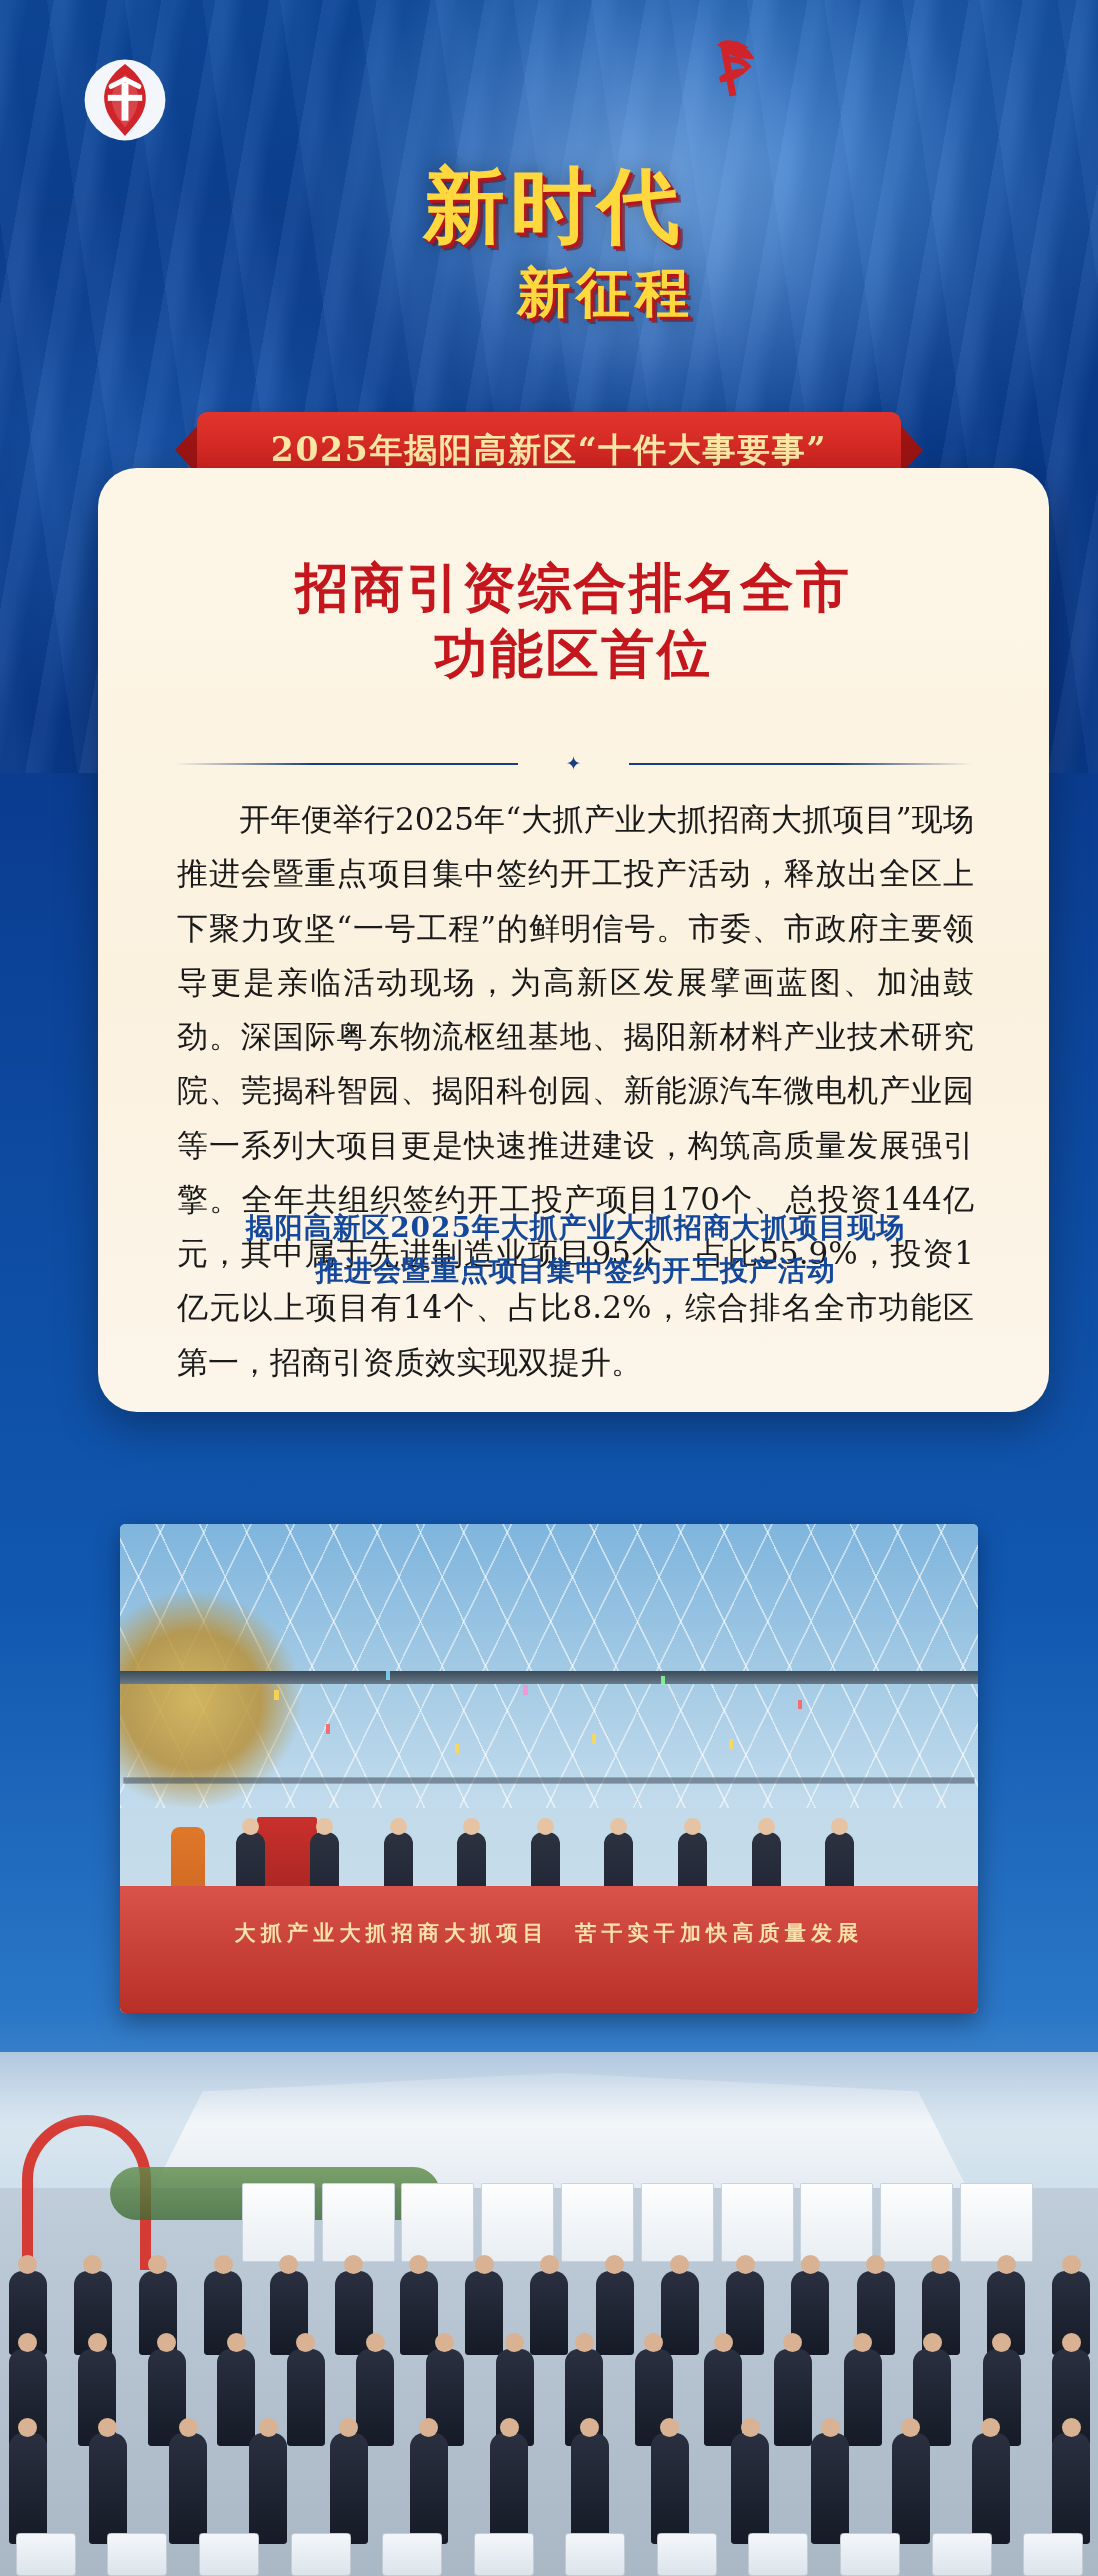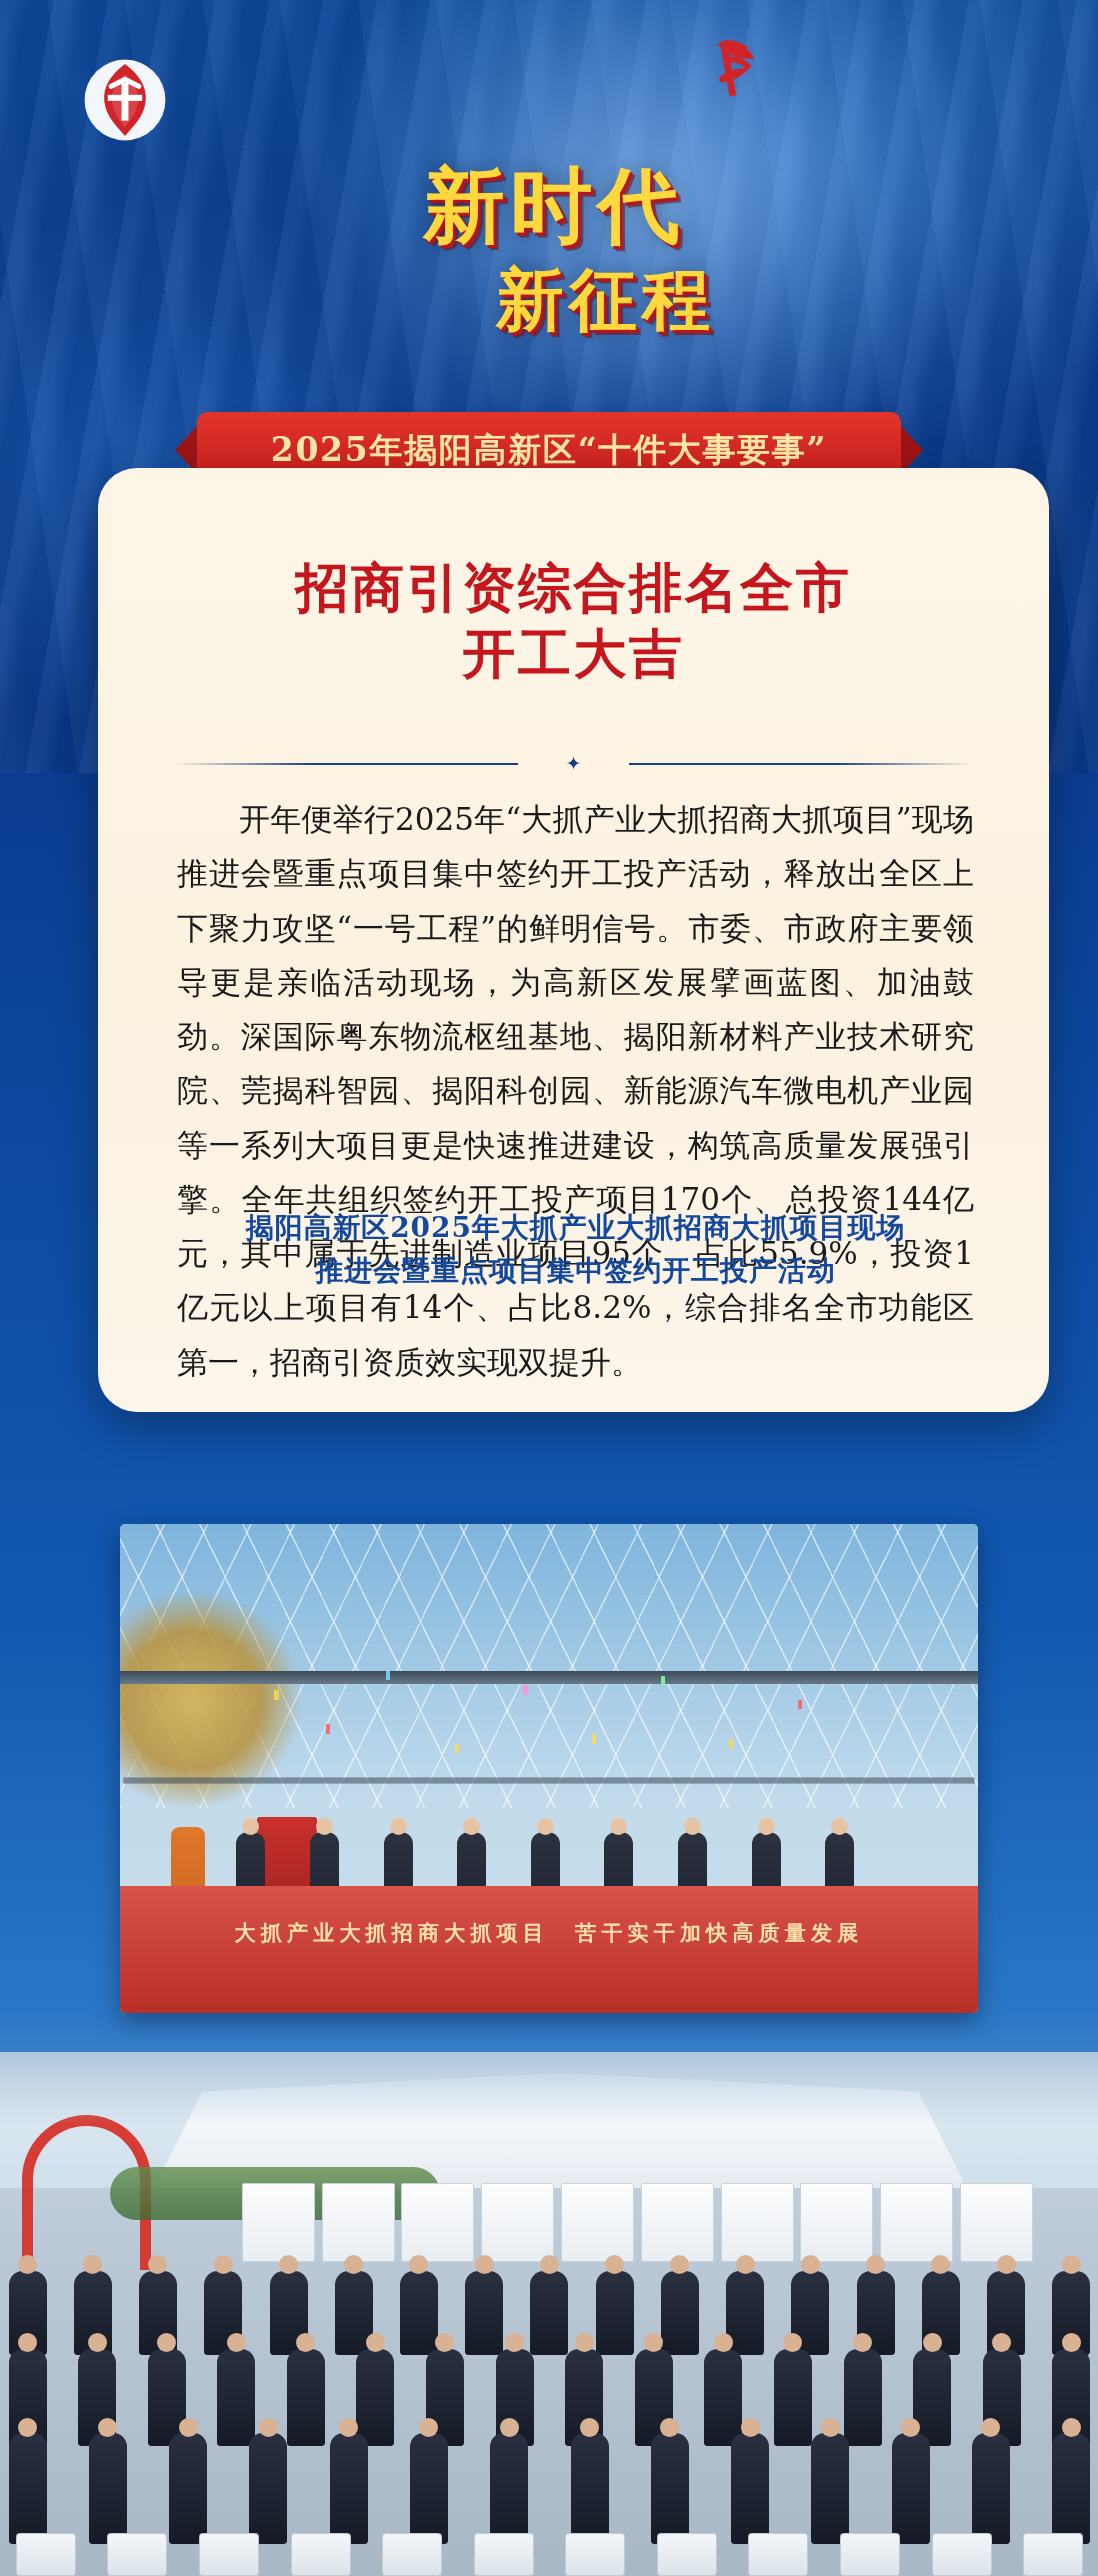--- a/index.html
+++ b/index.html
@@ -62,21 +62,21 @@
     color: #ffd83d;
     letter-spacing: 5.2px;
     text-shadow:
       2.6px 2.6px 0 #b9141a,
       5.2px 5.2px 0 rgba(120,10,14,0.55),
       0 0 19px rgba(0,0,0,0.35);
     line-height: 1.0;
     margin-top: 35px;
   }
   .hl-1 { font-size: 82px; padding-left: 8.6px; }
-  .hl-2 { font-size: 68px; margin-top: 19px; padding-left: 112px; }
+  .hl-2 { font-size: 54px; margin-top: 19px; padding-left: 112px; }
 
   .emblem {
     position: absolute;
     left: 678px; top: 17px;
     width: 103px; height: 103px;
   }
 
   
   .card {
     position: absolute;
@@ -371,21 +371,21 @@
   </div>
 
   <div class="ribbon">
     <span>2025年揭阳高新区“十件大事要事”</span>
   </div>
 
   <div class="card">
 
     <div class="card-title">
       <div>招商引资综合排名全市</div>
-      <div>开工大吉</div>
+      <div>功能区首位</div>
     </div>
 
     <div class="divider">
       <div class="ln left"></div>
       <div class="mark">✦</div>
       <div class="ln right"></div>
     </div>
 
     <div class="body-text">开年便举行2025年“大抓产业大抓招商大抓项目”现场推进会暨重点项目集中签约开工投产活动，释放出全区上下聚力攻坚“一号工程”的鲜明信号。市委、市政府主要领导更是亲临活动现场，为高新区发展擘画蓝图、加油鼓劲。深国际粤东物流枢纽基地、揭阳新材料产业技术研究院、莞揭科智园、揭阳科创园、新能源汽车微电机产业园等一系列大项目更是快速推进建设，构筑高质量发展强引擎。全年共组织签约开工投产项目170个、总投资144亿元，其中属于先进制造业项目95个、占比55.9%，投资1亿元以上项目有14个、占比8.2%，综合排名全市功能区第一，招商引资质效实现双提升。</div>
 

